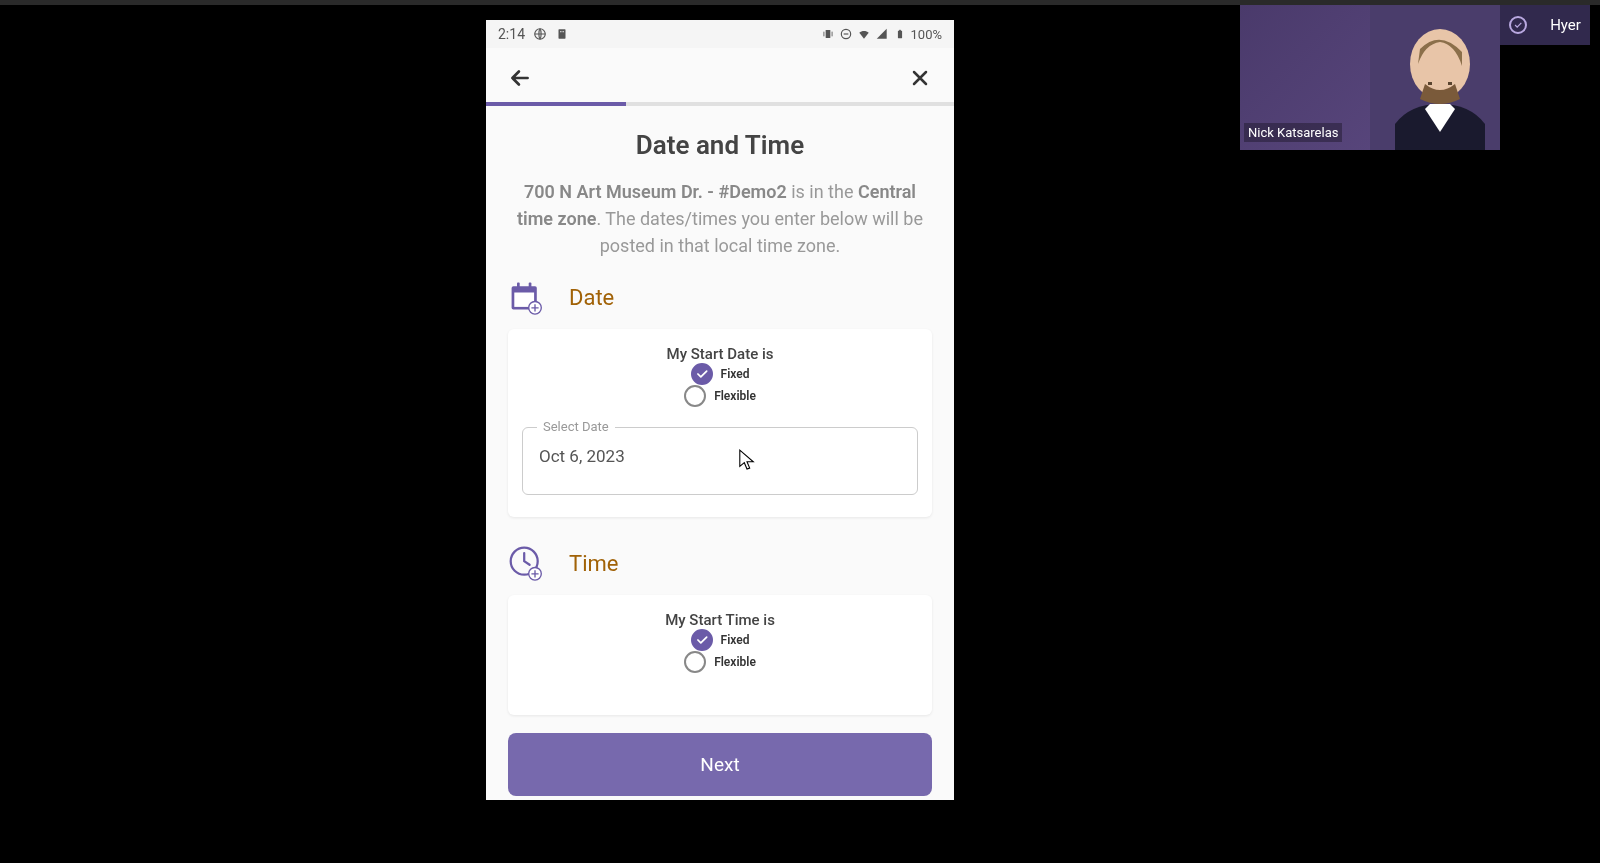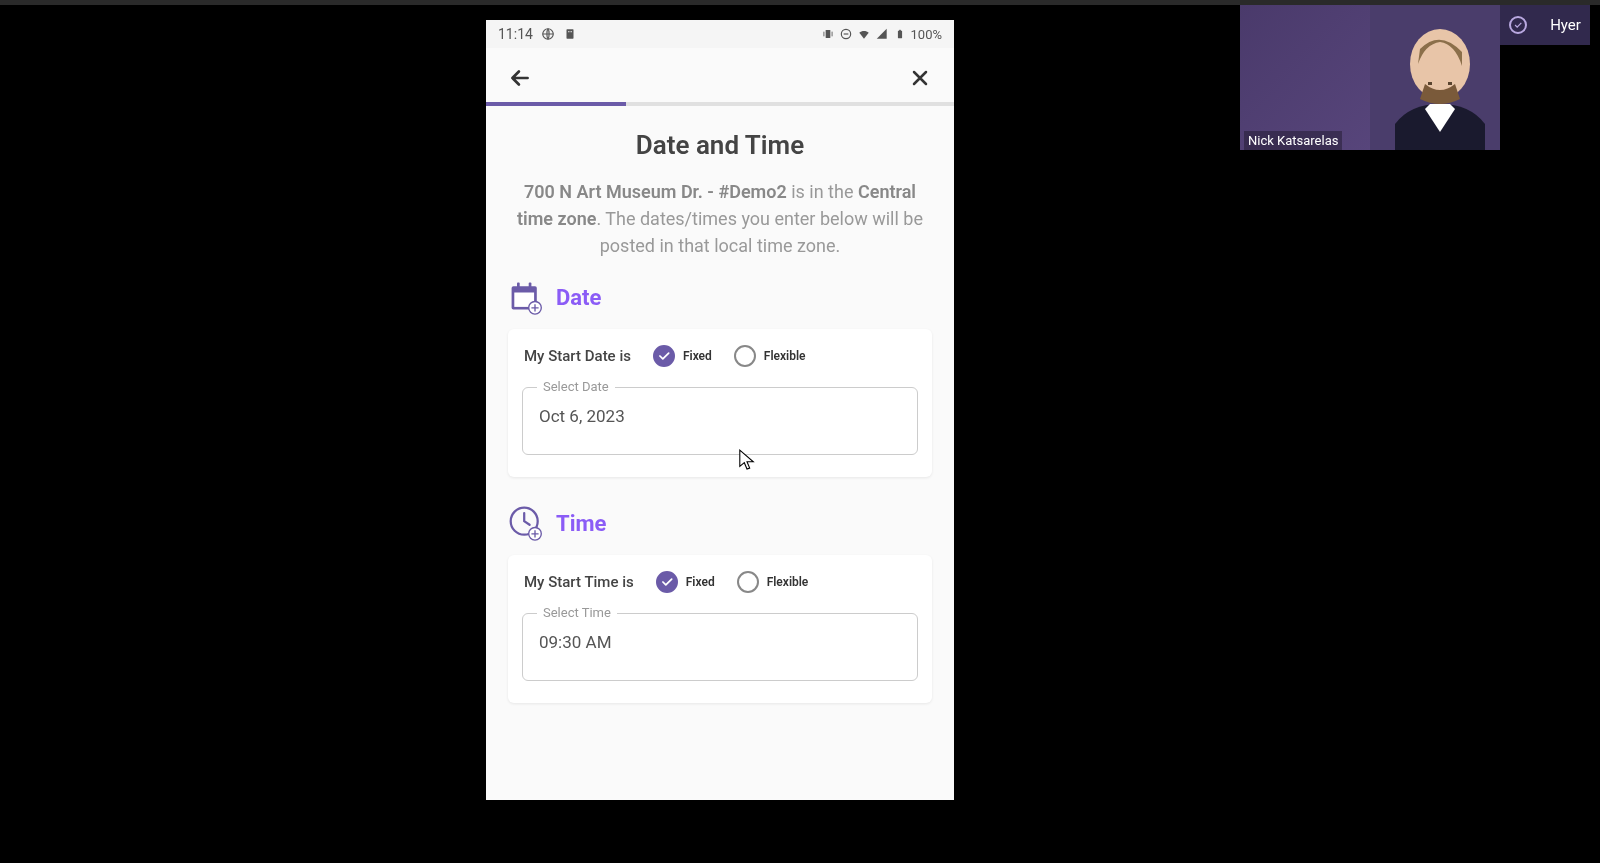--- a/index.html
+++ b/index.html
@@ -119,36 +119,37 @@
       margin-bottom: 14px;
       margin-top: 8px;
     }
     .section-icon {
       width: 36px;
       height: 36px;
       position: relative;
     }
     .section-title {
       font-size: 22px;
-      font-weight: 700;
-      color: #8b5cf6;
+      font-weight: 400;
+      color: #a16207;
+      margin-left: 13px;
     }
     .card {
       background: #fff;
       border-radius: 6px;
       padding: 16px 14px 22px;
       margin-bottom: 28px;
       box-shadow: 0 1px 3px rgba(0,0,0,0.08);
     }
     .radio-row {
       display: flex;
       align-items: center;
-      gap: 22px;
       margin-bottom: 20px;
       padding: 0 2px;
+      flex-direction: column;
     }
     .radio-label {
       font-size: 15px;
       color: #444;
       font-weight: 500;
     }
     .radio-option {
       display: flex;
       align-items: center;
       gap: 8px;
@@ -214,21 +215,21 @@
       position: absolute;
       top: 4px;
       right: 100px;
       width: 260px;
       height: 146px;
       background: linear-gradient(135deg, #4a3a6b, #5d4a82);
       z-index: 2;
     }
     .speaker-name {
       position: absolute;
-      bottom: 0;
+      bottom: 8px;
       left: 4px;
       color: #fff;
       font-size: 13px;
       background: rgba(0,0,0,0.3);
       padding: 2px 4px;
     }
     .speaker-person {
       position: absolute;
       right: 0;
       bottom: 0;
@@ -262,21 +263,21 @@
   </style>
 </head>
 <body>
 
 <div class="top-bar"></div>
 
 <div class="phone-container">
 
   <div class="status-bar">
     <div class="status-left">
-      <span>11:14</span>
+      <span>2:14</span>
       <span class="status-icon">
         <svg viewBox="0 0 24 24" width="14" height="14" fill="none" stroke="#555" stroke-width="2">
             <circle cx="12" cy="12" r="9"></circle>
             <path d="M3 12h18M12 3c2.5 3 2.5 15 0 18M12 3c-2.5 3-2.5 15 0 18"></path>
           </svg>
       </span>
       <span class="status-icon">
         <svg viewBox="0 0 24 24" width="14" height="14" fill="#555">
             <rect x="6" y="4" width="12" height="16" rx="1"></rect>
             <rect x="9" y="7" width="2" height="2" fill="#fafafa"></rect>
@@ -398,26 +399,23 @@
                 <path d="M5 12l5 5L20 7"></path>
               </svg>
           </div>
           <span class="radio-text">Fixed</span>
         </div>
         <div class="radio-option">
           <div class="radio-circle"></div>
           <span class="radio-text">Flexible</span>
         </div>
       </div>
-      <div class="input-field">
-        <div class="input-legend">Select Time</div>
-        <div class="input-value">09:30 AM</div>
-      </div>
-    </div>
-
+    </div>
+
+    <div class="next-button">Next</div>
   </div>
 </div>
 
 <div class="cursor">
   <svg viewBox="0 0 20 26" width="18" height="24">
     <path d="M2 2 L2 20 L7 16 L10 23 L13 22 L10 15 L17 15 Z" fill="#fff" stroke="#000" stroke-width="1.2"></path>
   </svg>
 </div>
 
 <div class="speaker-panel">

